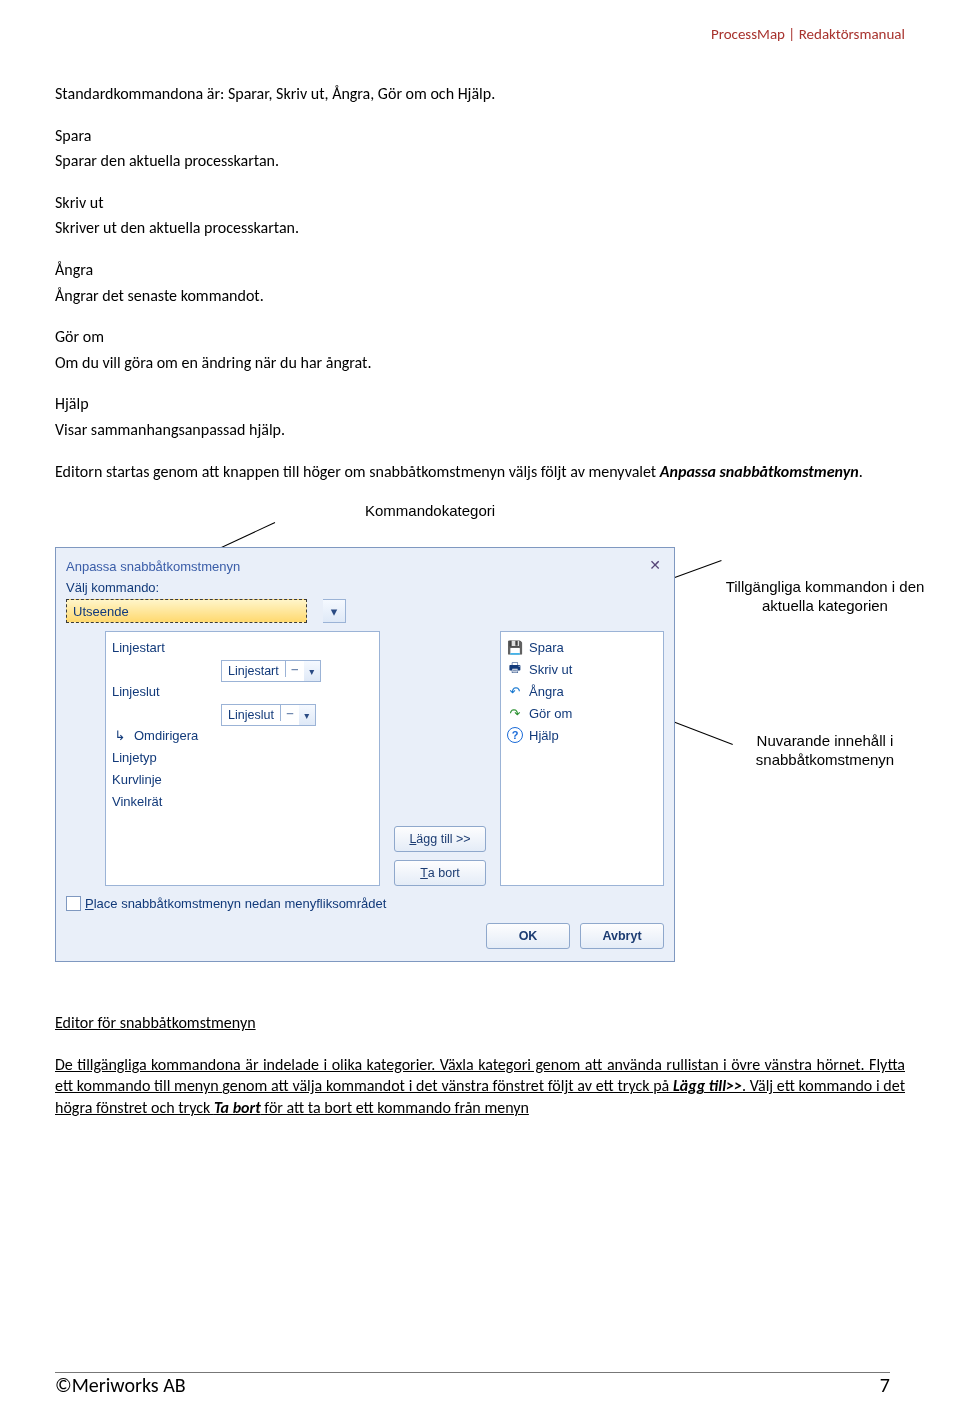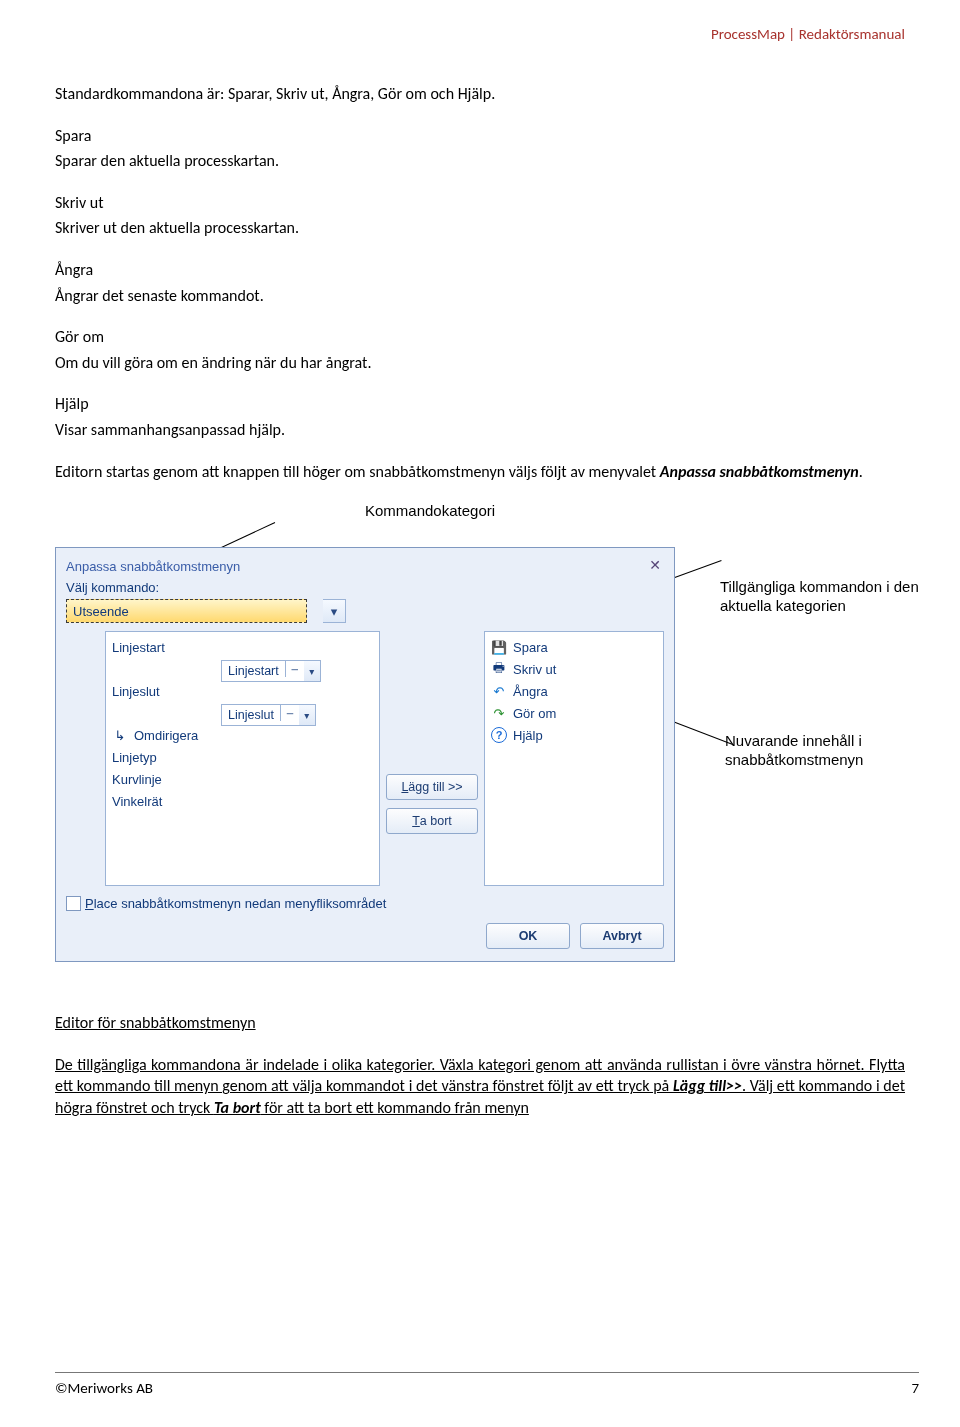--- a/index.html
+++ b/index.html
@@ -81,21 +81,21 @@
     display: flex; align-items: center; justify-content: center;
     color: #2b4b83;
   }
   .listbox {
     background: #fff;
     border: 1px solid #9bb3d6;
     box-sizing: border-box;
     overflow: hidden;
   }
   .cols {
-    display: flex; align-items: center; gap: 6px; padding-left: 39px;
+    display: flex; align-items: flex-end; gap: 14px; padding-left: 39px;
   }
   .leftbox {
     width: 275px; height: 255px;
     position: relative;
     padding: 4px 6px;
   }
   .centerbtns {
     width: 92px;
     display: flex; flex-direction: column; align-items: stretch;
     justify-content: flex-start;
@@ -153,28 +153,29 @@
     margin-top: 12px;
   }
   .dlg-actions .winbtn { width: 82px; font-weight: bold; }
 
   .callout-line {
     position: absolute; background: #000; height: 1px; transform-origin: left center;
   }
   .callout-text {
     position: absolute; font-family: Arial, sans-serif; font-size: 15px; color: #000;
     line-height: 1.25;
+    text-align: center;
   }
 
   .footer {
-    position: absolute; left: 55px; right: 41px; bottom: 30px;
+    position: absolute; left: 55px; right: 70px; bottom: 30px;
     border-top: 1px solid #777;
-    padding-top: 6px;
+    padding-top: 0;
     display: flex; justify-content: space-between;
-    font-size: 15px;
+    font-size: 20px;
   }
 </style>
 </head>
 <body>
 
 <div class="page">
   <div class="header">
     <span>ProcessMap | Redaktörsmanual</span>
   </div>
 

